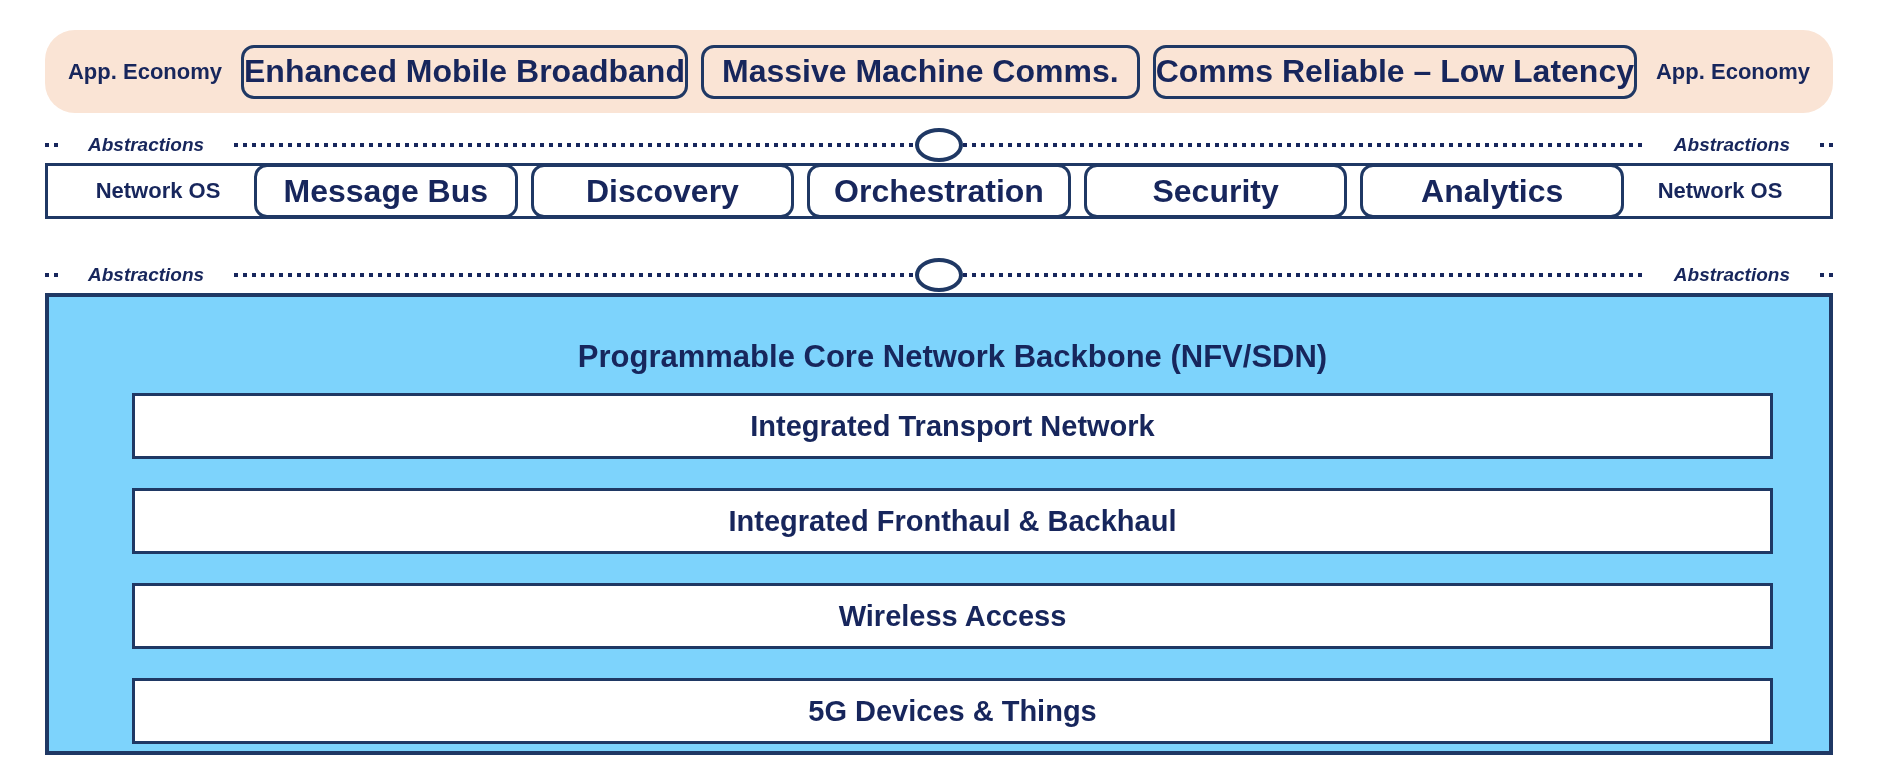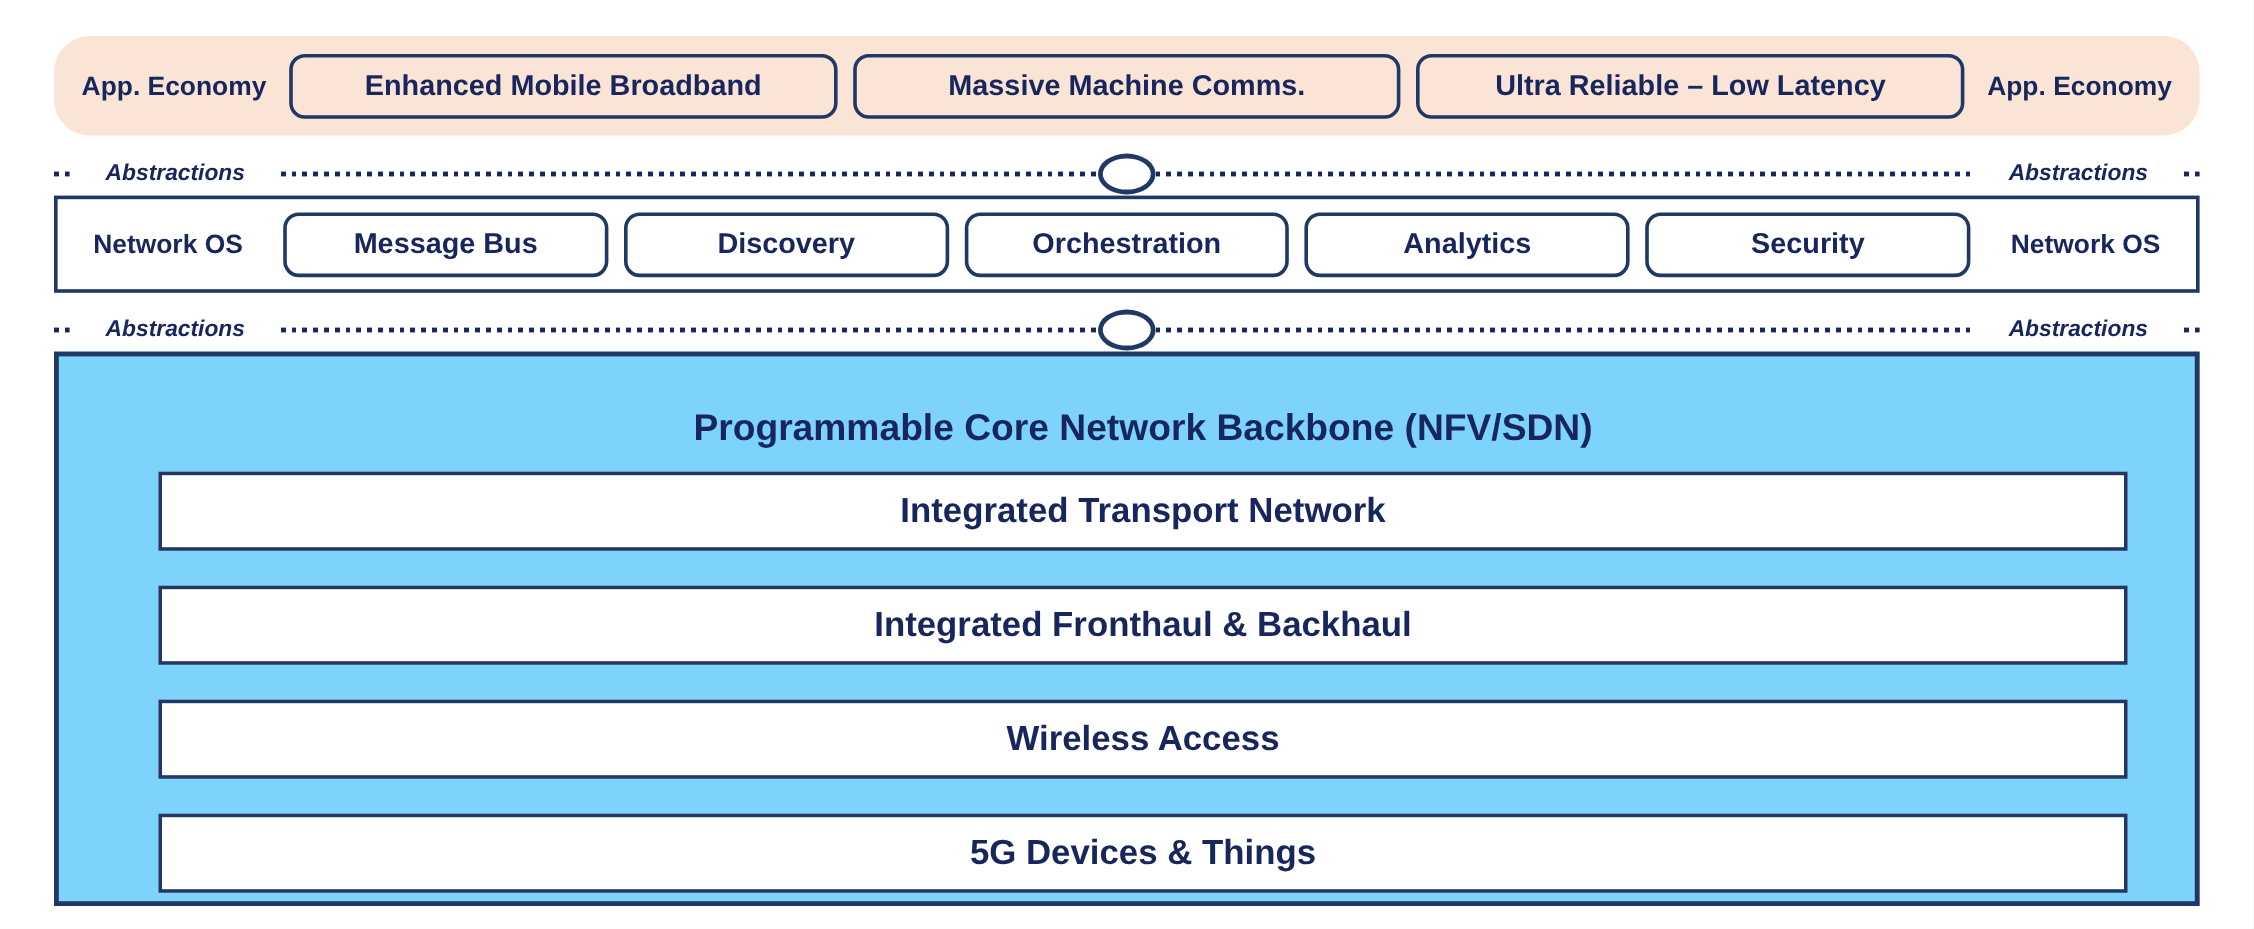--- a/index.html
+++ b/index.html
@@ -24,24 +24,24 @@
   }
   .band-app {
     top: 30px;
     height: 83px;
     background: #FAE4D5;
     padding: 0 10px;
     border-radius: 30px;
   }
   .band-netos {
     top: 163px;
-    height: 81px;
+    height: 56px;
     background: #ffffff;
     border: 3px solid #1F3864;
-    padding: 0 2px;
+    padding: 0 20px;
   }
   .side-label {
     flex: 0 0 180px;
     text-align: center;
     font-size: 22px;
     font-weight: bold;
     white-space: nowrap;
   }
   .pill-row {
     flex: 1;
@@ -51,21 +51,21 @@
   }
   .pill {
     flex: 1;
     height: 54px;
     border: 3px solid #1F3864;
     border-radius: 13px;
     background: transparent;
     display: flex;
     align-items: center;
     justify-content: center;
-    font-size: 24px;
+    font-size: 32px;
     font-weight: bold;
     white-space: nowrap;
     box-sizing: border-box;
   }
 
   
   .abs-row {
     position: absolute;
     left: 45px;
     width: 1788px;
@@ -149,42 +149,42 @@
 </head>
 <body>
 
 <div class="canvas">
 
   <div class="band band-app">
     <div class="side-label">App. Economy</div>
     <div class="pill-row">
       <div class="pill">Enhanced Mobile Broadband</div>
       <div class="pill">Massive Machine Comms.</div>
-      <div class="pill">Ultra Reliable – Low Latency</div>
+      <div class="pill">Comms Reliable – Low Latency</div>
     </div>
     <div class="side-label">App. Economy</div>
   </div>
 
   <div class="abs-row abs-row-1">
     <div class="dots-edge"></div>
     <div class="abs-label">Abstractions</div>
     <div class="abs-line"></div>
     <div class="abs-label">Abstractions</div>
     <div class="dots-edge"></div>
     <div class="abs-ellipse"></div>
   </div>
 
   <div class="band band-netos">
     <div class="side-label">Network OS</div>
     <div class="pill-row">
       <div class="pill">Message Bus</div>
       <div class="pill">Discovery</div>
       <div class="pill">Orchestration</div>
+      <div class="pill">Security</div>
       <div class="pill">Analytics</div>
-      <div class="pill">Security</div>
     </div>
     <div class="side-label">Network OS</div>
   </div>
 
   <div class="abs-row abs-row-2">
     <div class="dots-edge"></div>
     <div class="abs-label">Abstractions</div>
     <div class="abs-line"></div>
     <div class="abs-label">Abstractions</div>
     <div class="dots-edge"></div>

